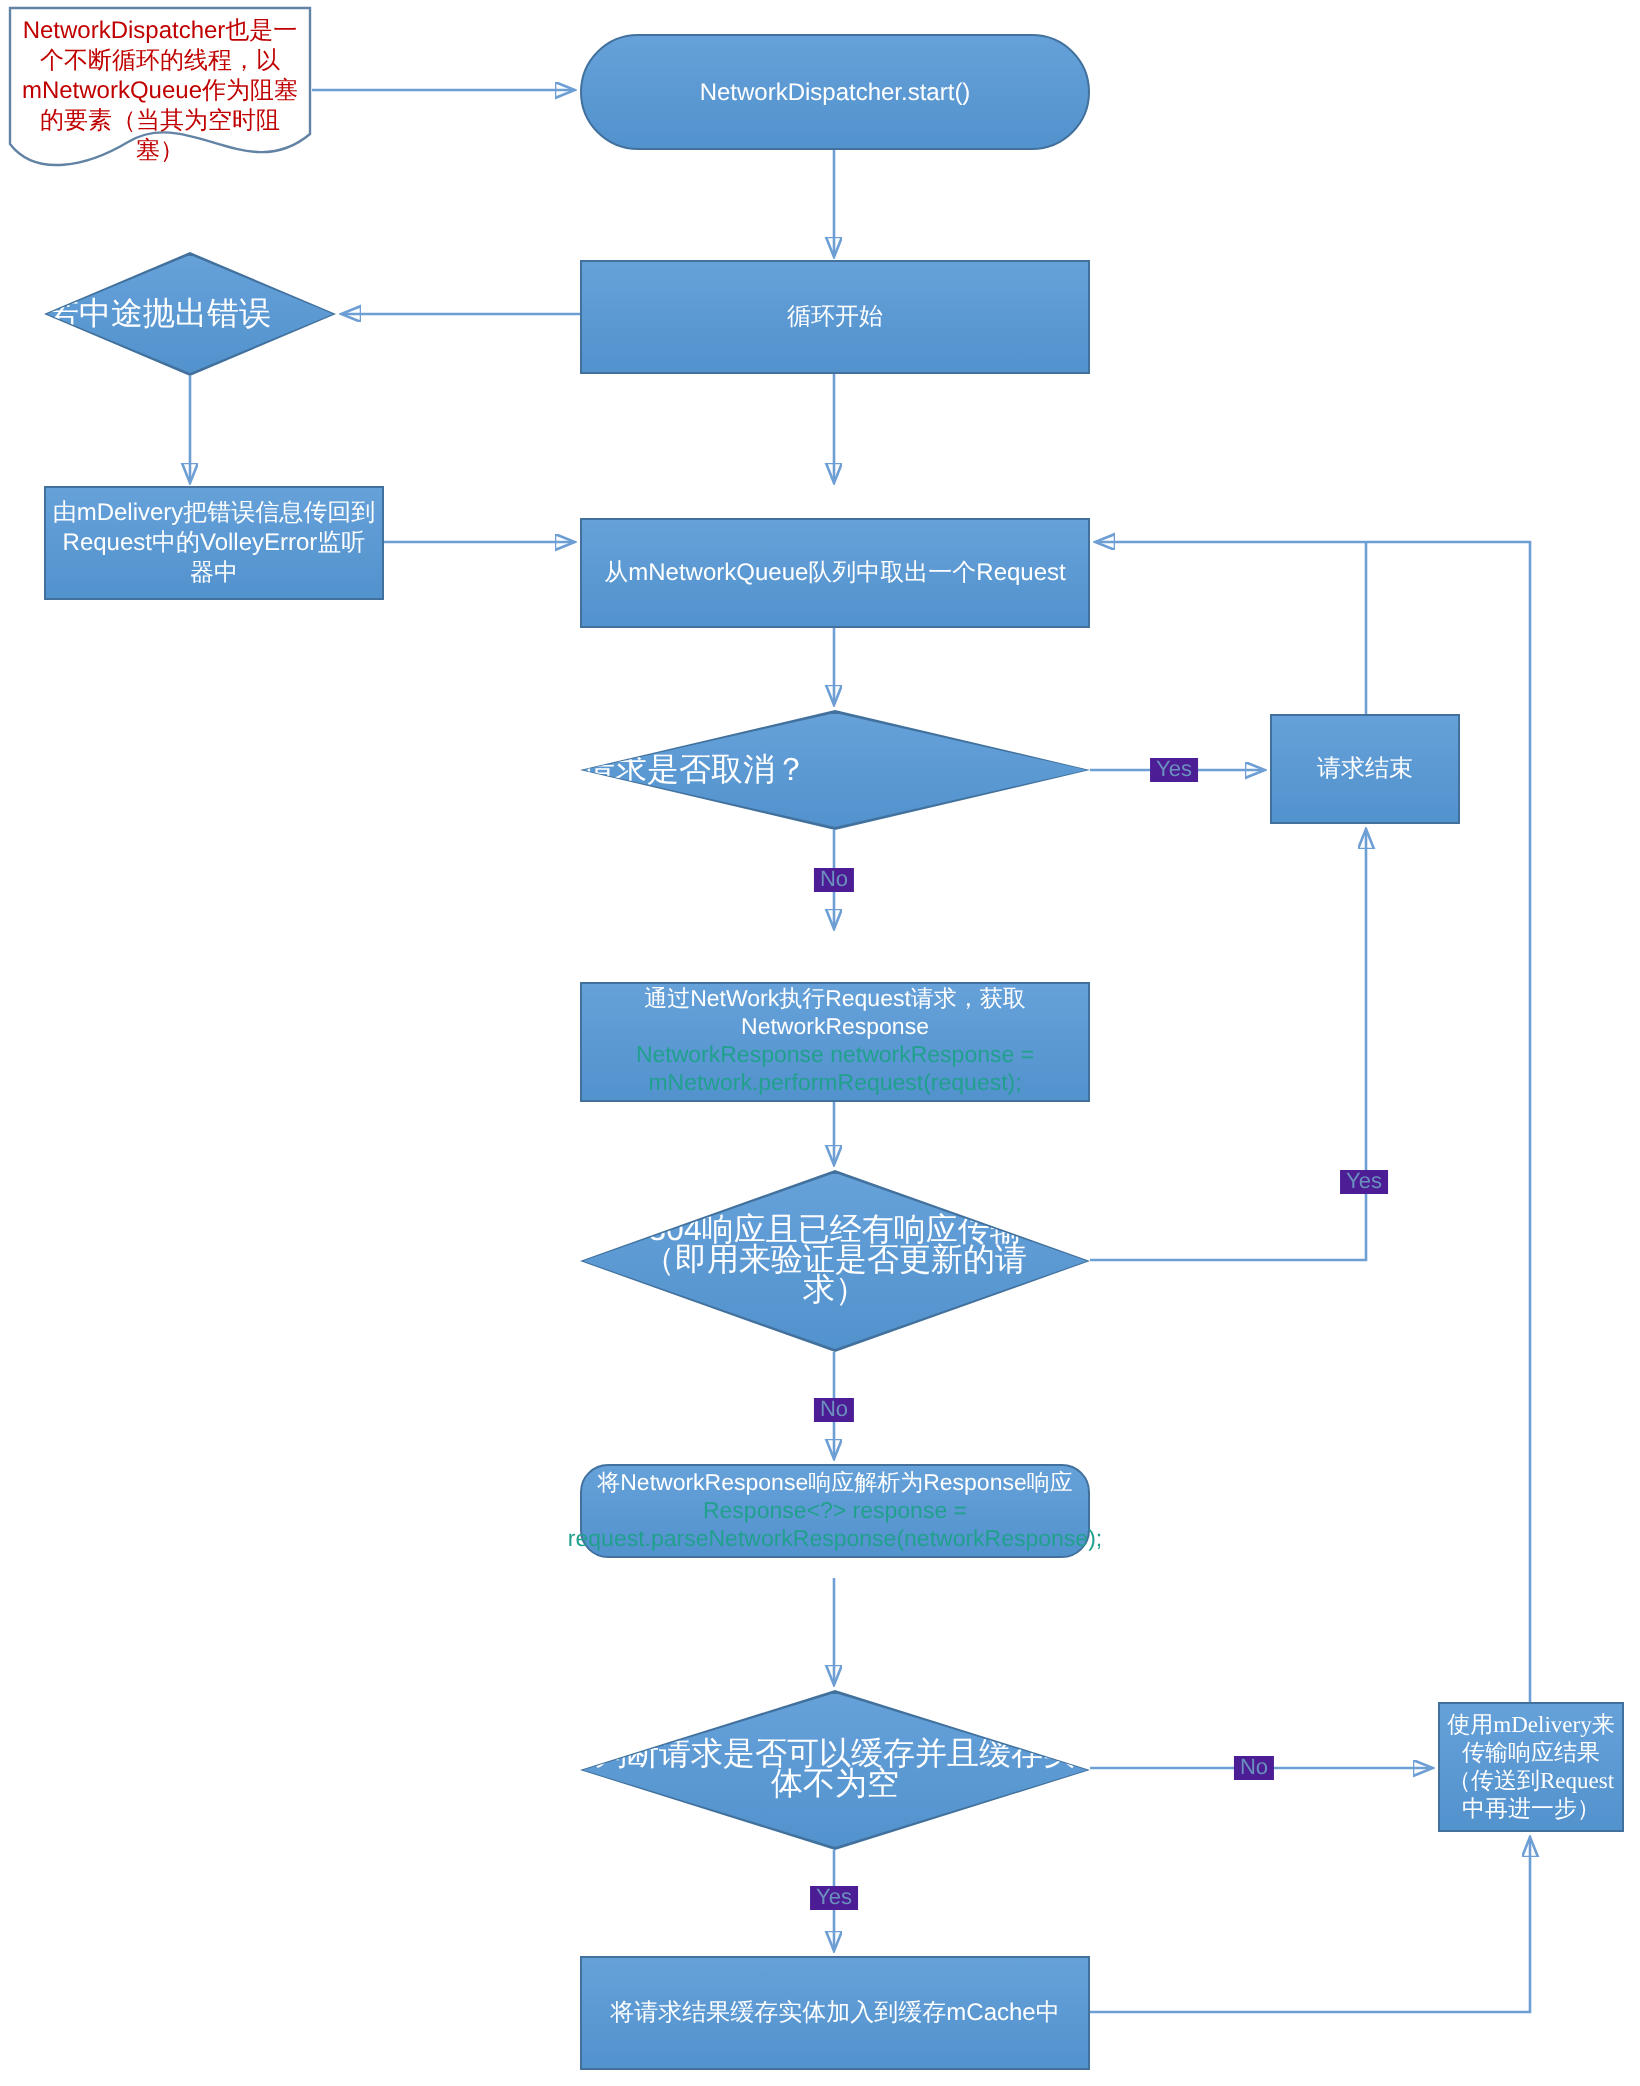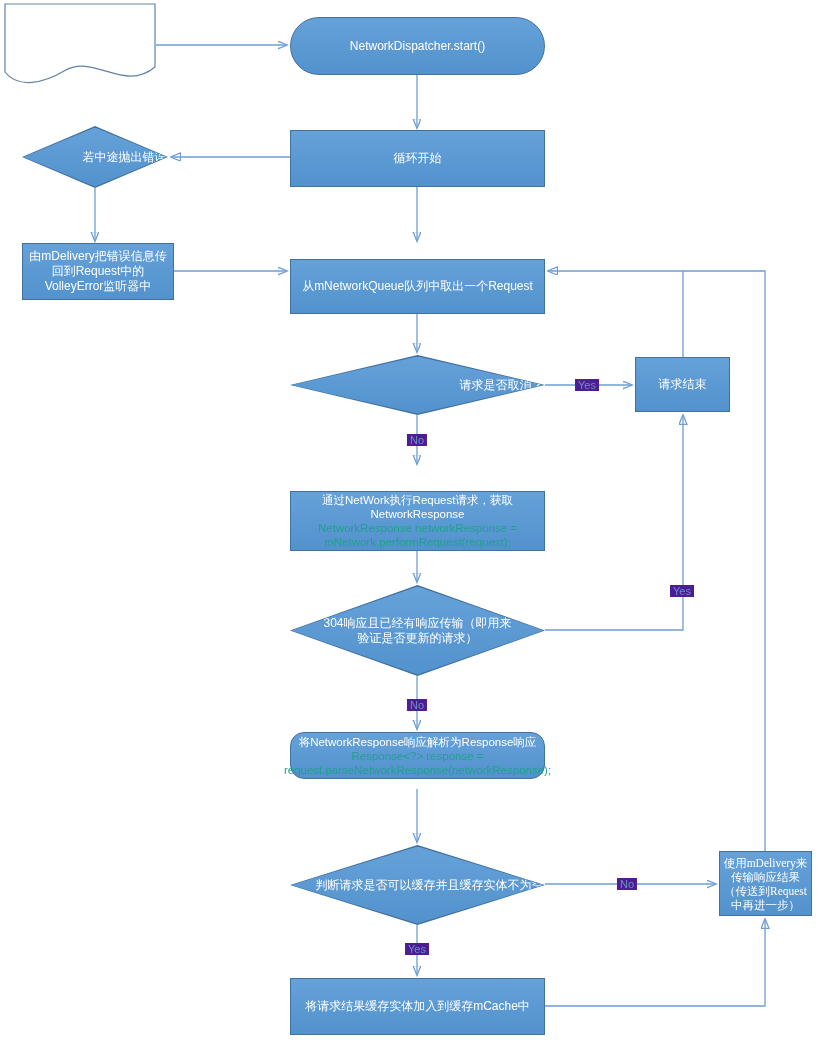--- a/index.html
+++ b/index.html
@@ -14,22 +14,22 @@
     background:linear-gradient(180deg,#66A1D9 0%,#5292CD 100%);
     border:1px solid #41719C;color:#fff;
     display:flex;flex-direction:column;align-items:center;justify-content:center;
     text-align:center;font-size:12px;line-height:15px;padding:2px 6px;
   }
   .pill{border-radius:29px;}
   .diamond{position:absolute;clip-path:polygon(50% 0,100% 50%,50% 100%,0 50%);background:#41719C;}
   .diamond .inner{
     position:absolute;inset:1.5px;clip-path:polygon(50% 0,100% 50%,50% 100%,0 50%);
     background:linear-gradient(180deg,#66A1D9 0%,#5292CD 100%);
-    display:flex;align-items:center;justify-content:flex-end;color:#fff;
-    text-align:center;font-size:12px;line-height:15px;
+    display:flex;align-items:center;justify-content:flex-start;color:#fff;
+    text-align:center;font-size:16px;line-height:15px;
   }
   .code{color:#21A08E;font-size:11.5px;line-height:14px;}
   .lbl{font-size:11.5px;line-height:14px;}
   .edge-label{
     position:absolute;transform:translate(-50%,-50%);
     background:#4c1d95;color:#6B90BD;font-size:11px;padding:0 3px;white-space:nowrap;
   }
   .note{position:absolute;left:4px;top:3px;width:152px;height:94px;}
   .note svg{position:absolute;left:0;top:0;}
   .note .note-text{
@@ -65,37 +65,38 @@
     <path d="M417,925 L417,975" marker-end="url(#arw)"></path>
     <path d="M545,1006 L765,1006 L765,919" marker-end="url(#arw)"></path>
     <path d="M765,851 L765,271 L548,271" marker-end="url(#arw)"></path>
     <path d="M683,357 L683,271"></path>
   </svg>
 
   <div class="note">
     <svg width="152" height="94" viewBox="0 0 152 94">
       <path d="M1,1 L151,1 L151,64 C120,90 90,50 60,68 C40,80 14,86 1,69 Z" fill="#ffffff" stroke="#6283A3" stroke-width="1.2"></path>
     </svg>
+    <div class="note-text">NetworkDispatcher也是一个不断循环的线程，以mNetworkQueue作为阻塞的要素（当其为空时阻塞）</div>
   </div>
 
   <div class="box pill" style="left:290px;top:17px;width:255px;height:58px;">
     <span>NetworkDispatcher.start()</span>
   </div>
 
   <div class="box" style="left:290px;top:130px;width:255px;height:57px;">
     <span>循环开始</span>
   </div>
 
   <div class="diamond" style="left:22px;top:126px;width:146px;height:62px;">
     <div class="inner">
       <span>若中途抛出错误</span>
     </div>
   </div>
 
-  <div class="box" style="left:22px;top:243px;width:152px;height:57px;padding:14px 3px;">
+  <div class="box" style="left:22px;top:243px;width:170px;height:57px;padding:14px 3px;">
     <span>由mDelivery把错误信息传回到Request中的VolleyError监听器中</span>
   </div>
 
   <div class="box" style="left:290px;top:259px;width:255px;height:55px;">
     <span>从mNetworkQueue队列中取出一个Request</span>
   </div>
 
   <div class="diamond" style="left:290px;top:355px;width:255px;height:60px;">
     <div class="inner">
       <span>请求是否取消？</span>

